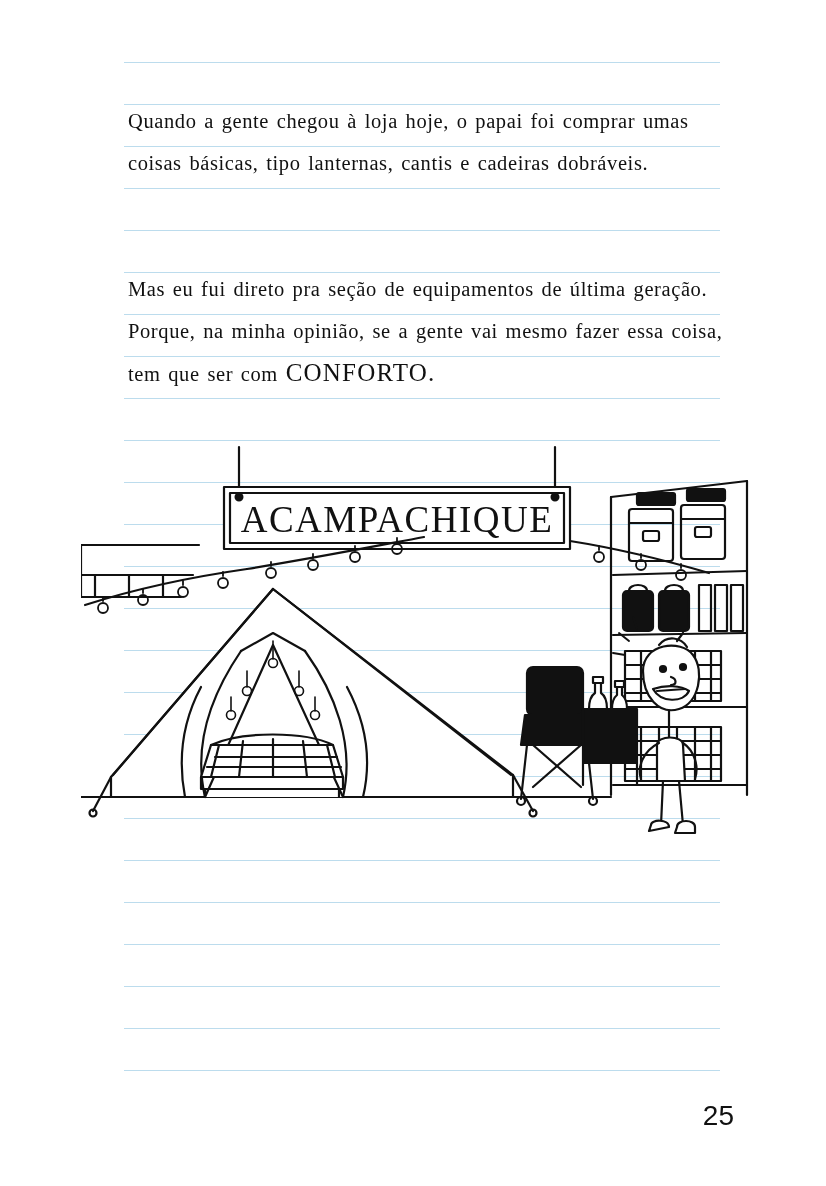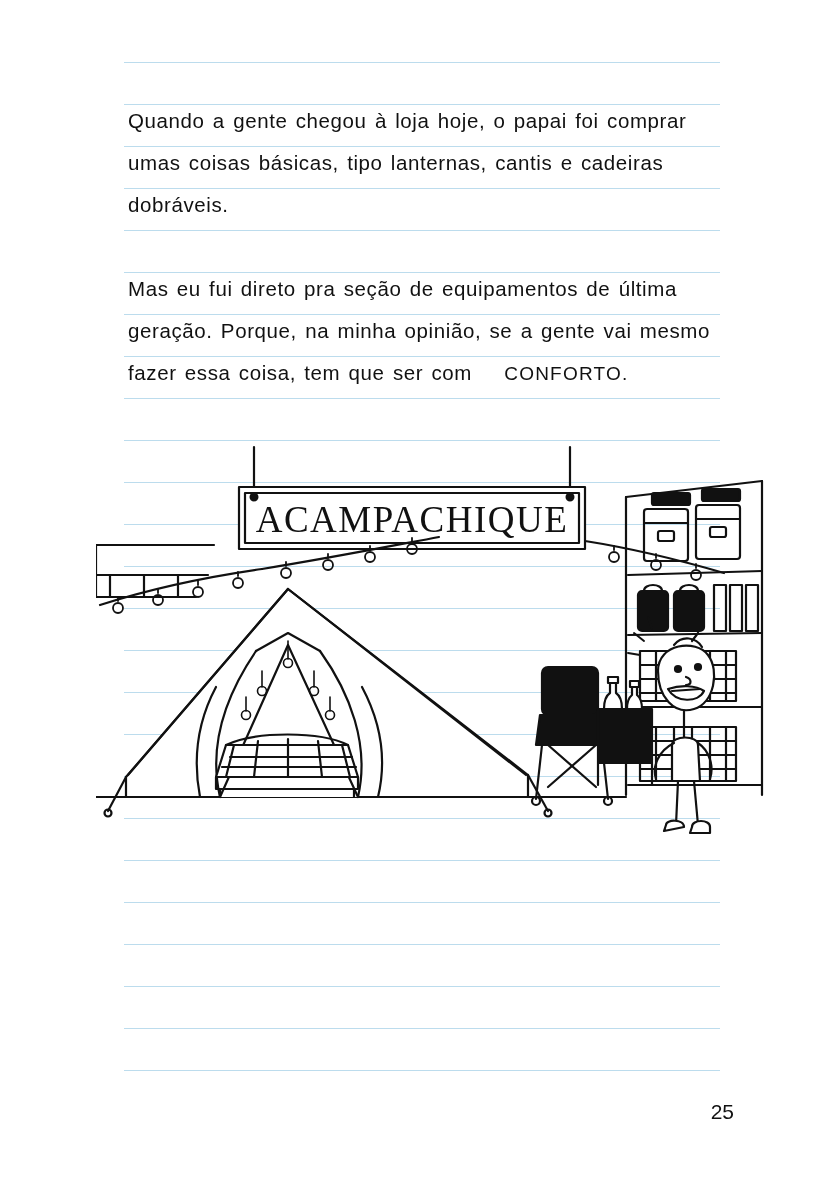--- a/index.html
+++ b/index.html
@@ -34,50 +34,49 @@
   #page {
     position: absolute;
     left: 0; top: 0;
     width: 826px; height: 1186px;
   }
 
   .para {
     position: absolute;
     left: 128px;
     width: 600px;
-    font-family: Liberation Sans, sans-serif;
+    font-family: Liberation Serif, serif;
     font-size: 20.5px;
     line-height: 42px;
     letter-spacing: 0.6px;
     color: #111111;
     word-spacing: 2px;
   }
   .para .big {
-    font-size: 19px;
+    font-size: 25px;
     letter-spacing: 1.2px;
-    margin-left: 24px;
   }
 
   #para1 { top: 100px; }
   #para2 { top: 268px; }
   #para3 { top: 890px; }
 
   .page-number {
     position: absolute;
     right: 92px;
     top: 1100px;
     font-family: "Liberation Sans", sans-serif;
-    font-size: 21px;
+    font-size: 28px;
     color: #111111;
   }
 
   
   #illustration {
     position: absolute;
-    left: 96px;
+    left: 81px;
     top: 445px;
     width: 670px;
     height: 420px;
   }
   #illustration svg { display: block; }
 </style>
 </head>
 <body>
 
 <div id="rules">

